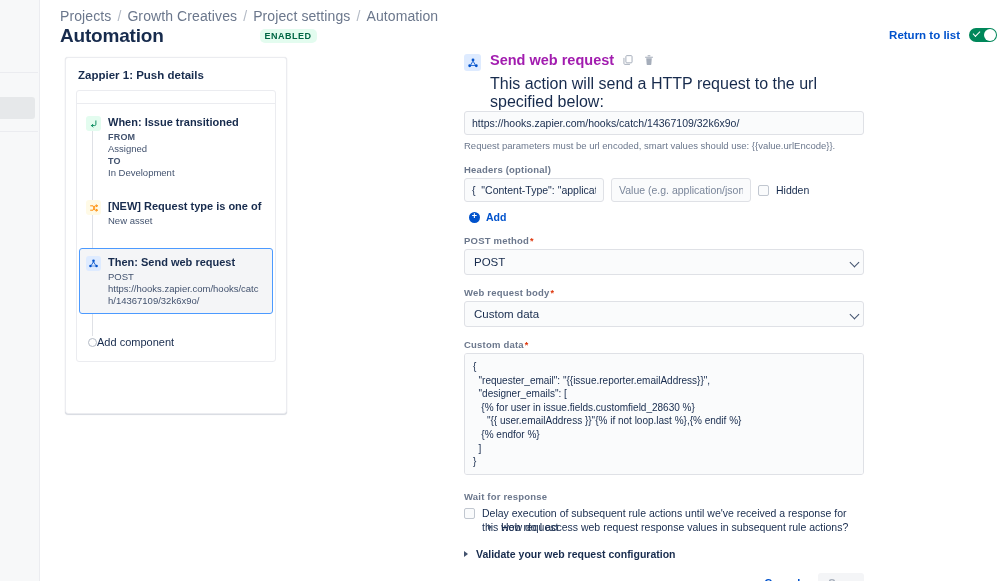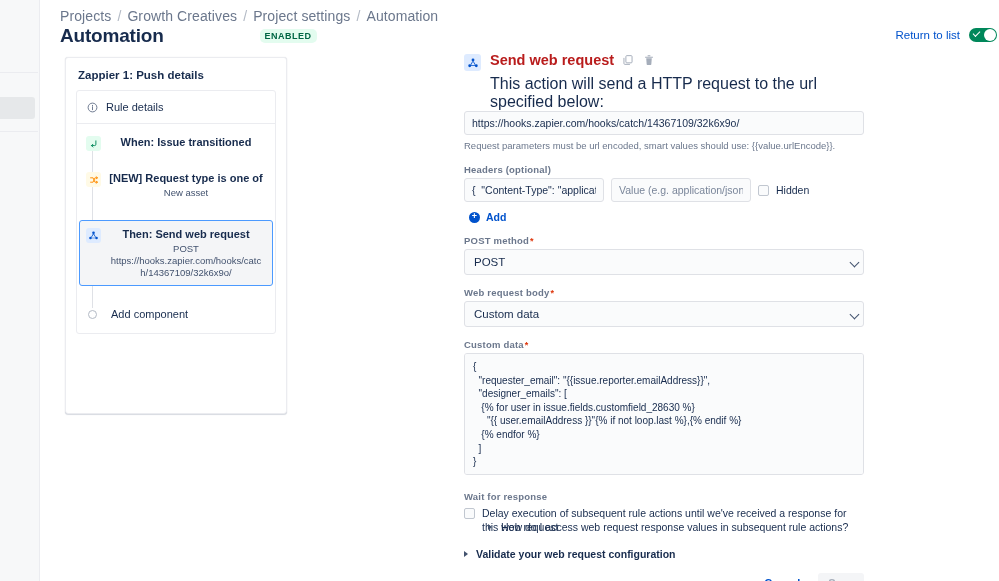--- a/index.html
+++ b/index.html
@@ -52,21 +52,21 @@
     background: #e3fcef; color: #006644;
     font-size: 9px; font-weight: 700; letter-spacing: .5px;
     padding: 2px 5px; border-radius: 5px; text-transform: uppercase;
   }
 
   .return-wrap {
     position: absolute; right: 2px; top: 28px;
     display: flex; align-items: center; gap: 9px;
   }
   .return-link {
-    font-size: 11.5px; color: #0052cc; font-weight: 400;
+    font-size: 11.5px; color: #0052cc; font-weight: 700;
     text-decoration: none; cursor: pointer;
   }
   .toggle {
     width: 28px; height: 14px; border-radius: 8px;
     background: #00875a; position: relative; cursor: pointer;
     display: flex; align-items: center;
   }
   .toggle .tick {
     position: absolute; left: 4px; top: 3px;
     width: 7px; height: 4px;
@@ -97,21 +97,21 @@
   .meta-item {
     display: flex; align-items: center; gap: 8px;
     padding: 4px 10px; cursor: pointer;
     font-size: 11px; color: #172b4d;
   }
   .meta-ico { width: 11px; height: 11px; flex: 0 0 11px; color: #5e6c84; }
   .meta-ico svg { display: block; }
   .inner-div { height: 1px; background: #ebecf0; margin: 6px 0 4px 0; }
 
   
-  .comp-list { position: relative; padding: 0 0 0 0; text-align: center; }
+  .comp-list { position: relative; padding: 0 0 0 0; }
   .spine {
     position: absolute; left: 15px; top: 18px; bottom: 18px;
     width: 1px; background: #dfe1e6;
   }
   .comp {
     position: relative; display: flex; gap: 7px;
     padding: 6px 8px 6px 6px; margin: 1px 2px; cursor: pointer;
     border: 1px solid transparent; border-radius: 3px;
   }
   .comp.selected {
@@ -126,40 +126,40 @@
   .ico-yellow { background: #fffae6; color: #ff8b00; }
   .ico-blue { background: #deebff; color: #0052cc; }
   .comp-body { min-width: 0; flex: 1 1 auto; }
   .comp-head { font-size: 11px; font-weight: 600; color: #172b4d; line-height: 14px; }
   .comp-sub {
     font-size: 9.5px; color: #42526e; line-height: 12px; margin-top: 2px;
     word-break: break-all;
   }
   .comp-sub .lbl { font-weight: 700; font-size: 9px; letter-spacing: .2px; }
   .add-comp {
-    display: flex; align-items: center; gap: 14px;
+    display: flex; align-items: center; gap: 0;
     padding: 6px 8px 6px 6px; margin: 1px 2px; cursor: pointer;
     font-size: 11px; color: #172b4d; position: relative;
   }
   .add-dot {
     width: 9px; height: 9px; border-radius: 50%;
     border: 1px solid #b3bac5; background: #fff;
     margin-left: 3px; flex: 0 0 9px; z-index: 2;
   }
 
   
   .config { position: absolute; left: 424px; top: 52px; width: 400px; }
   .cfg-head { display: flex; align-items: flex-start; gap: 9px; }
   .cfg-badge {
     width: 17px; height: 17px; border-radius: 3px; background: #deebff;
     color: #0052cc; display: flex; align-items: center; justify-content: center;
     flex: 0 0 17px; margin-top: 2px;
   }
   .cfg-title-row { display: flex; align-items: center; gap: 7px; }
-  .cfg-title { font-size: 14.5px; font-weight: 700; color: #b91c1c; }
+  .cfg-title { font-size: 14.5px; font-weight: 700; color: #a21caf; }
   .icon-btn {
     width: 14px; height: 14px; color: #a5adba; cursor: pointer;
     display: flex; align-items: center; justify-content: center;
   }
   .cfg-desc { font-size: 16px; color: #172b4d; margin-top: 7px; }
 
   .field-label {
     font-size: 9.5px; font-weight: 600; color: #6b778c;
     margin: 12px 0 3px 0; letter-spacing: .2px;
   }
@@ -289,45 +289,42 @@
         <span class="tick"></span>
         <span class="knob"></span>
       </div>
     </div>
 
     <div class="builder">
       <div class="builder-title">Zappier 1: Push details</div>
 
       <div class="builder-inner">
 
-        <div class="meta-item">
-          <span class="meta-ico">
-            <svg viewBox="0 0 16 16" width="11" height="11" fill="none" stroke="currentColor" stroke-width="1.3">
-              <circle cx="8" cy="8" r="6.4"></circle>
-                <path d="M8 7.2v4M8 4.9v.9" stroke-linecap="round"></path>
-            </svg>
-          </span>
-          <span>Rule details</span>
-        </div>
 
 
         <div class="inner-div"></div>
 
         <div class="comp-list">
           <div class="spine"></div>
 
           <div class="comp">
             <span class="comp-ico ico-green">
               <svg viewBox="0 0 16 16" width="10" height="10" fill="none" stroke="currentColor" stroke-width="1.5" stroke-linecap="round" stroke-linejoin="round">
                 <path d="M11 3v5.5a2 2 0 0 1-2 2H4"></path>
                   <path d="M6.2 8.4 4 10.6l2.2 2.2"></path>
               </svg>
             </span>
             <div class="comp-body">
               <div class="comp-head">When: Issue transitioned</div>
+              <div class="comp-sub">
+                <div class="lbl">FROM</div>
+                <div>Assigned</div>
+                <div class="lbl">TO</div>
+                <div>In Development</div>
+              </div>
             </div>
           </div>
 
           <div class="comp" style="margin-top:6px">
             <span class="comp-ico ico-yellow">
               <svg viewBox="0 0 16 16" width="10" height="10" fill="none" stroke="currentColor" stroke-width="1.5" stroke-linecap="round" stroke-linejoin="round">
                 <path d="M2.5 4.5h4l3 7h4"></path>
                   <path d="M2.5 11.5h4l3-7h4"></path>
                 <path d="M11.5 2.8 13.5 4.5l-2 1.7"></path>
                   <path d="M11.5 9.8l2 1.7-2 1.7"></path>

